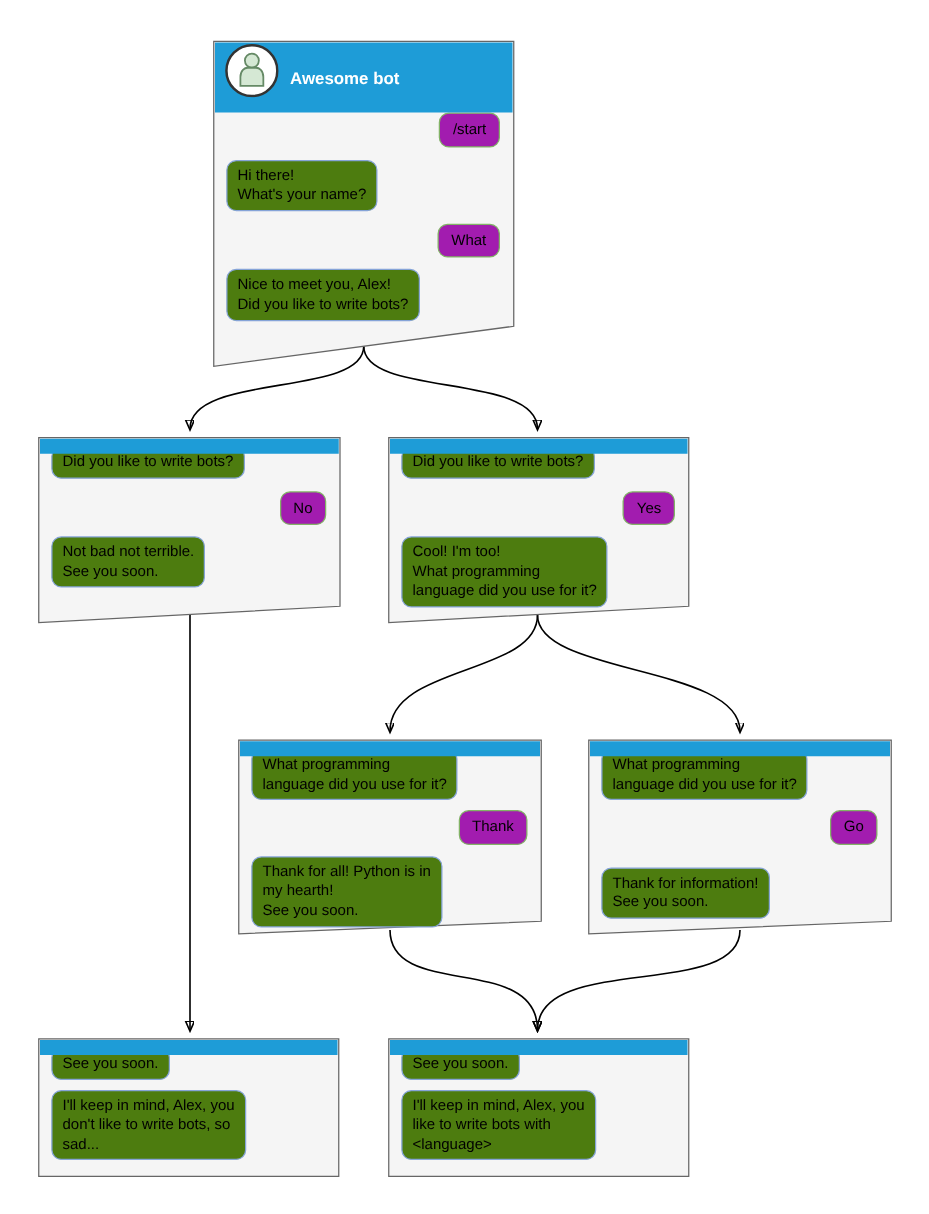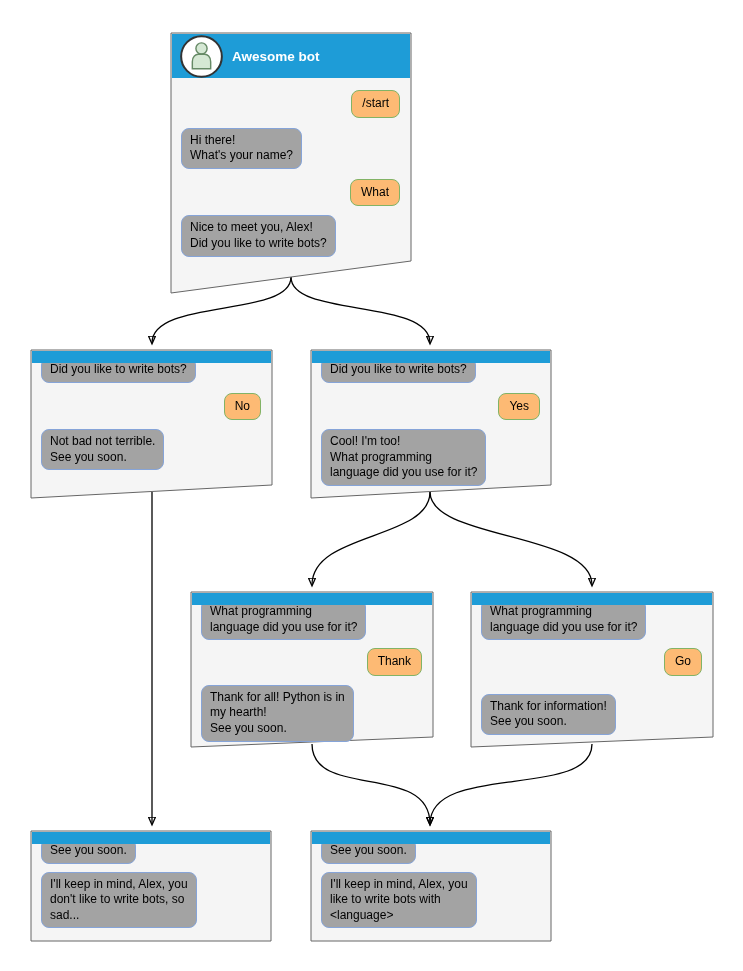--- a/index.html
+++ b/index.html
@@ -4,34 +4,34 @@
 <style>
   html,body{margin:0;padding:0;background:#ffffff;}
   #canvas{
     position:relative;width:743px;height:971px;background:#ffffff;overflow:hidden;
     font-family:"Liberation Sans", sans-serif;color:#000;
   }
   .window{position:absolute;}
   .frame{position:absolute;inset:0;width:100%;height:100%;overflow:visible;}
   .frame polygon{fill:#f5f5f5;stroke:#666666;stroke-width:1;vector-effect:non-scaling-stroke;}
   .main-header{
-    position:absolute;top:1px;left:1px;right:1px;height:44px;background:#1e9cd7;
+    position:absolute;top:1px;left:1px;right:1px;height:56px;background:#1e9cd7;
     display:flex;align-items:center;z-index:3;
   }
   .avatar{position:absolute;left:8px;top:1px;width:43px;height:43px;}
   .main-title{margin-left:60px;color:#ffffff;font-weight:bold;font-size:13.5px;}
   .bar{position:absolute;top:1px;left:1px;right:1px;height:12px;background:#1e9cd7;z-index:3;}
   .msgs{position:absolute;left:10px;right:11px;top:0;bottom:0;display:flex;flex-direction:column;z-index:1;}
   .msgs.under-header{top:45px;}
   .bubble{
     border-radius:8px;font-size:12px;line-height:1.3;white-space:pre-line;
     padding:4px 8px;max-width:200px;
   }
-  .bubble.bot{background:#a3a3a3;border:1px solid #86a4d8;align-self:flex-start;}
-  .bubble.user{background:#fdba74;border:1px solid #82b366;align-self:flex-end;padding:5px 10px;}
+  .bubble.bot{background:#4d7c0f;border:1px solid #86a4d8;align-self:flex-start;}
+  .bubble.user{background:#a21caf;border:1px solid #82b366;align-self:flex-end;padding:5px 10px;}
   #connectors{position:absolute;inset:0;width:743px;height:971px;z-index:0;pointer-events:none;}
   #connectors path{fill:none;stroke:#000000;stroke-width:1.3;}
 </style>
 </head>
 <body>
 
 <div id="canvas">
 
   <svg id="connectors">
     <defs>

